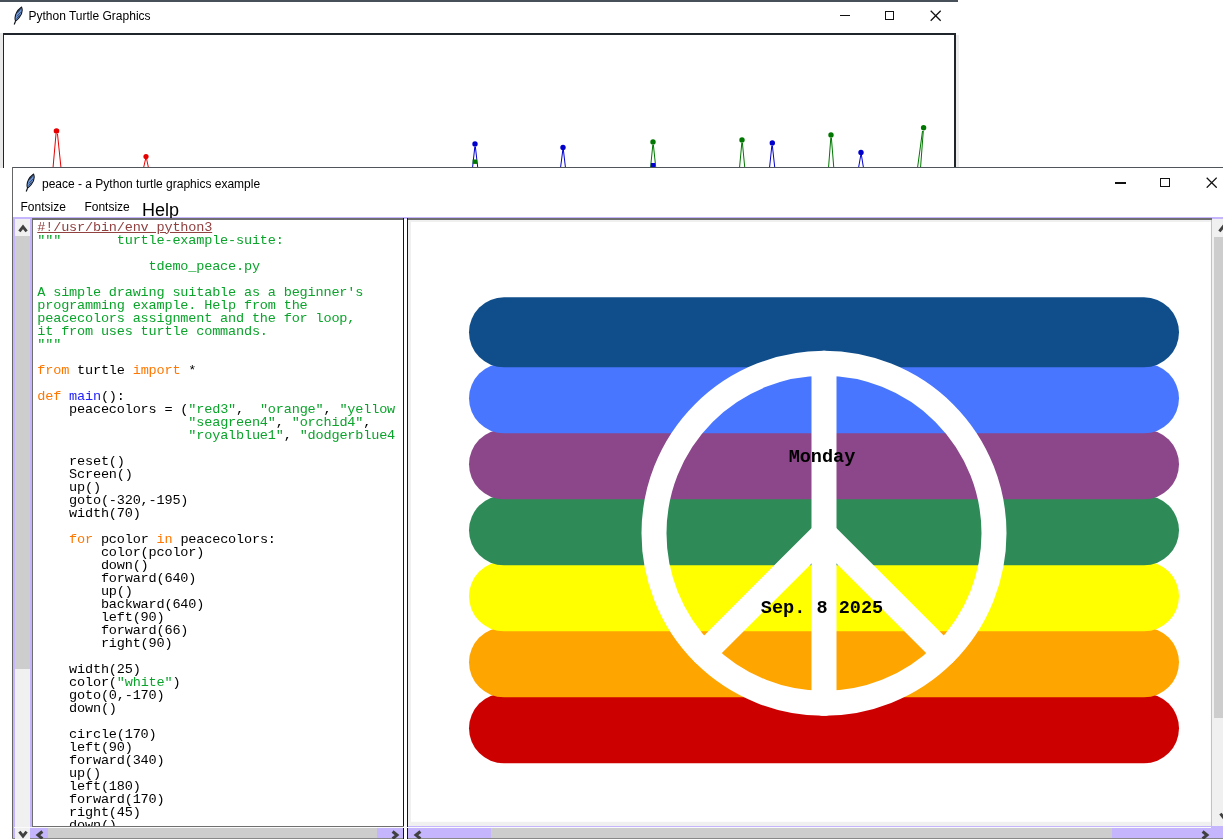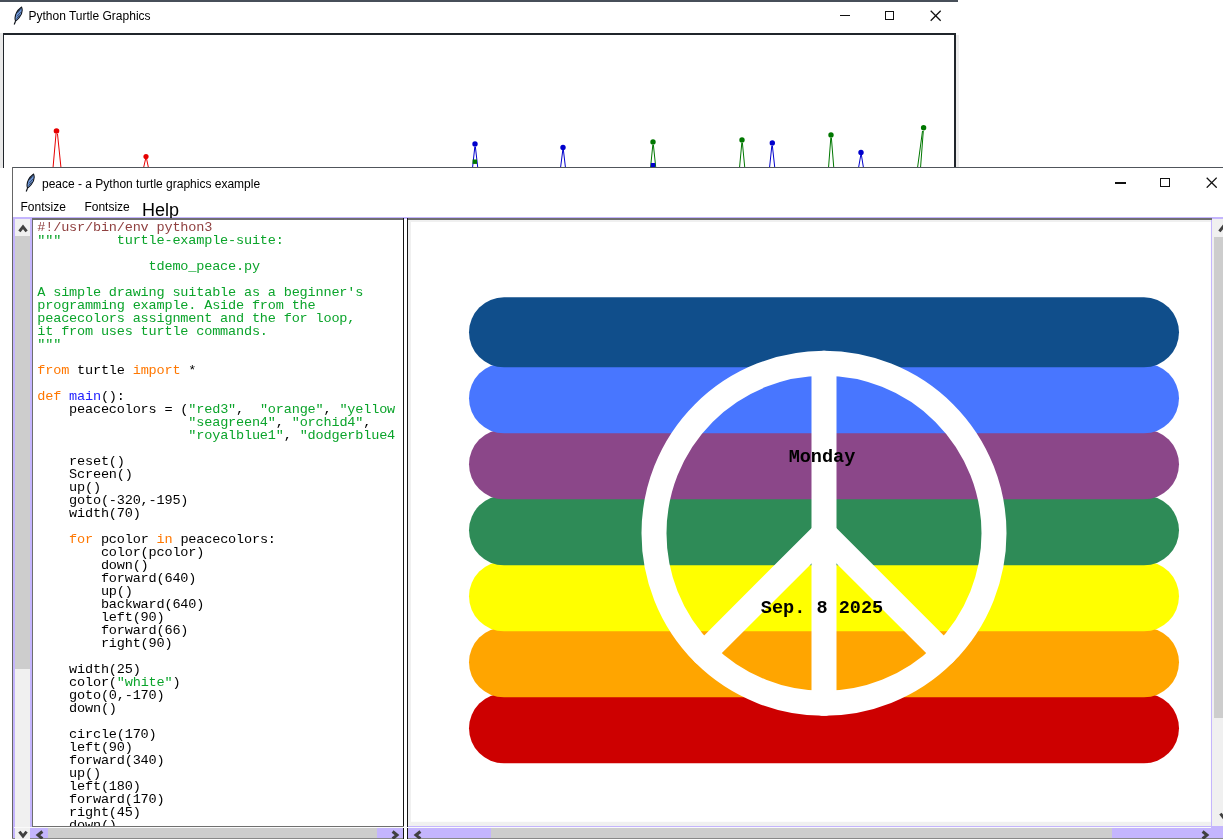--- a/index.html
+++ b/index.html
@@ -3,21 +3,21 @@
 <style>
 html,body{margin:0;padding:0;}
 body{width:1223px;height:839px;background:#ffffff;font-family:"Liberation Sans",sans-serif;position:relative;overflow:hidden;}
 .abs{position:absolute;}
 #topwin{left:0;top:0;width:958px;height:200px;}
 #peacewin{left:0;top:167px;width:1223px;height:672px;}
 pre{margin:0;}
 .o{color:#ff7700;}
 .g{color:#0ba42b;}
 .b{color:#2222ff;}
-.c{color:#904140;}
+.c{color:#904140;text-decoration:underline;}
 .thumb{background:#cdcdcd;}
 .track{background:#f0f0f0;}
 </style></head>
 <body>
 
 <div id="topwin" class="abs">
   <div class="abs" style="left:0;top:0;width:958px;height:1.5px;background:#474f59;"></div>
   <div class="abs" style="left:0;top:1.5px;width:956px;height:32px;background:#ffffff;"></div>
 
   <svg class="abs" style="left:12px;top:6px;" width="12" height="19" viewBox="0 0 12 19">
@@ -114,21 +114,21 @@
   <div class="abs" style="left:19.6px;top:51.3px;width:1.3px;height:607.6px;background:#6f6f6f;"></div>
   <div class="abs" style="left:390.6px;top:51.3px;width:1.5px;height:620.4px;background:#151515;"></div>
   <div class="abs" style="left:19.6px;top:658.9px;width:372.4px;height:1.2px;background:#6f6f6f;"></div>
   <div class="abs" style="left:20.9px;top:52.6px;width:369.7px;height:606.3px;background:#fff;overflow:hidden;">
     <pre id="code" style="position:absolute;left:4.4px;top:1px;font-family:'Liberation Mono',monospace;font-size:13.56px;line-height:13px;letter-spacing:-0.18px;color:#000;"><span class="c">#!/usr/bin/env python3</span>
 <span class="g">"""       turtle-example-suite:</span>
 
 <span class="g">              tdemo_peace.py</span>
 
 <span class="g">A simple drawing suitable as a beginner's</span>
-<span class="g">programming example. Aside from the</span>
+<span class="g">programming example. Help from the</span>
 <span class="g">peacecolors assignment and the for loop,</span>
 <span class="g">it from uses turtle commands.</span>
 <span class="g">"""</span>
 
 <span class="o">from</span> turtle <span class="o">import</span> *
 
 <span class="o">def</span> <span class="b">main</span>():
     peacecolors = (<span class="g">"red3"</span>,  <span class="g">"orange"</span>, <span class="g">"yellow</span>
                    <span class="g">"seagreen4"</span>, <span class="g">"orchid4"</span>,
                    <span class="g">"royalblue1"</span>, <span class="g">"dodgerblue4</span>

